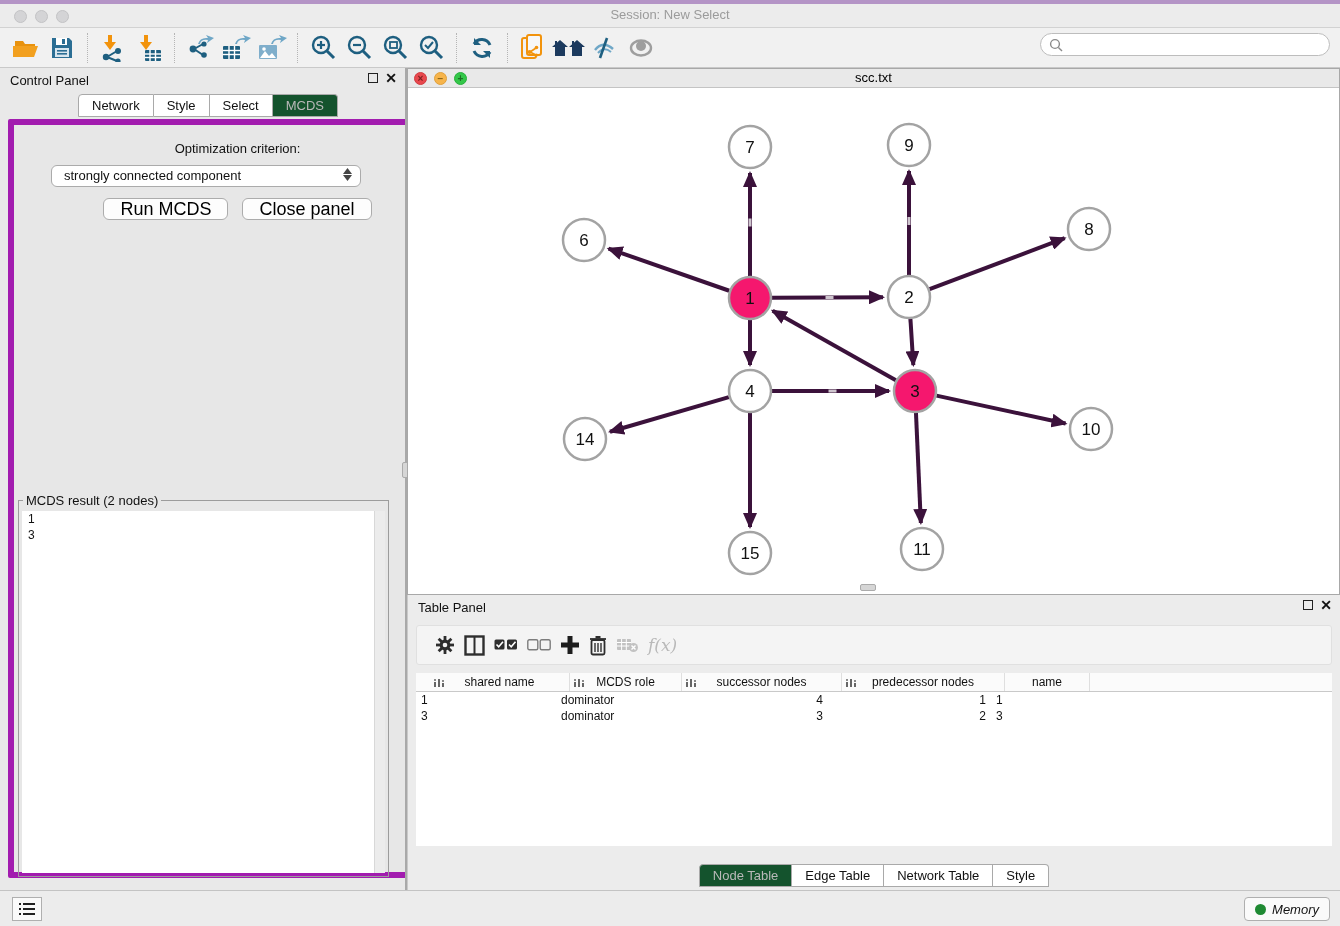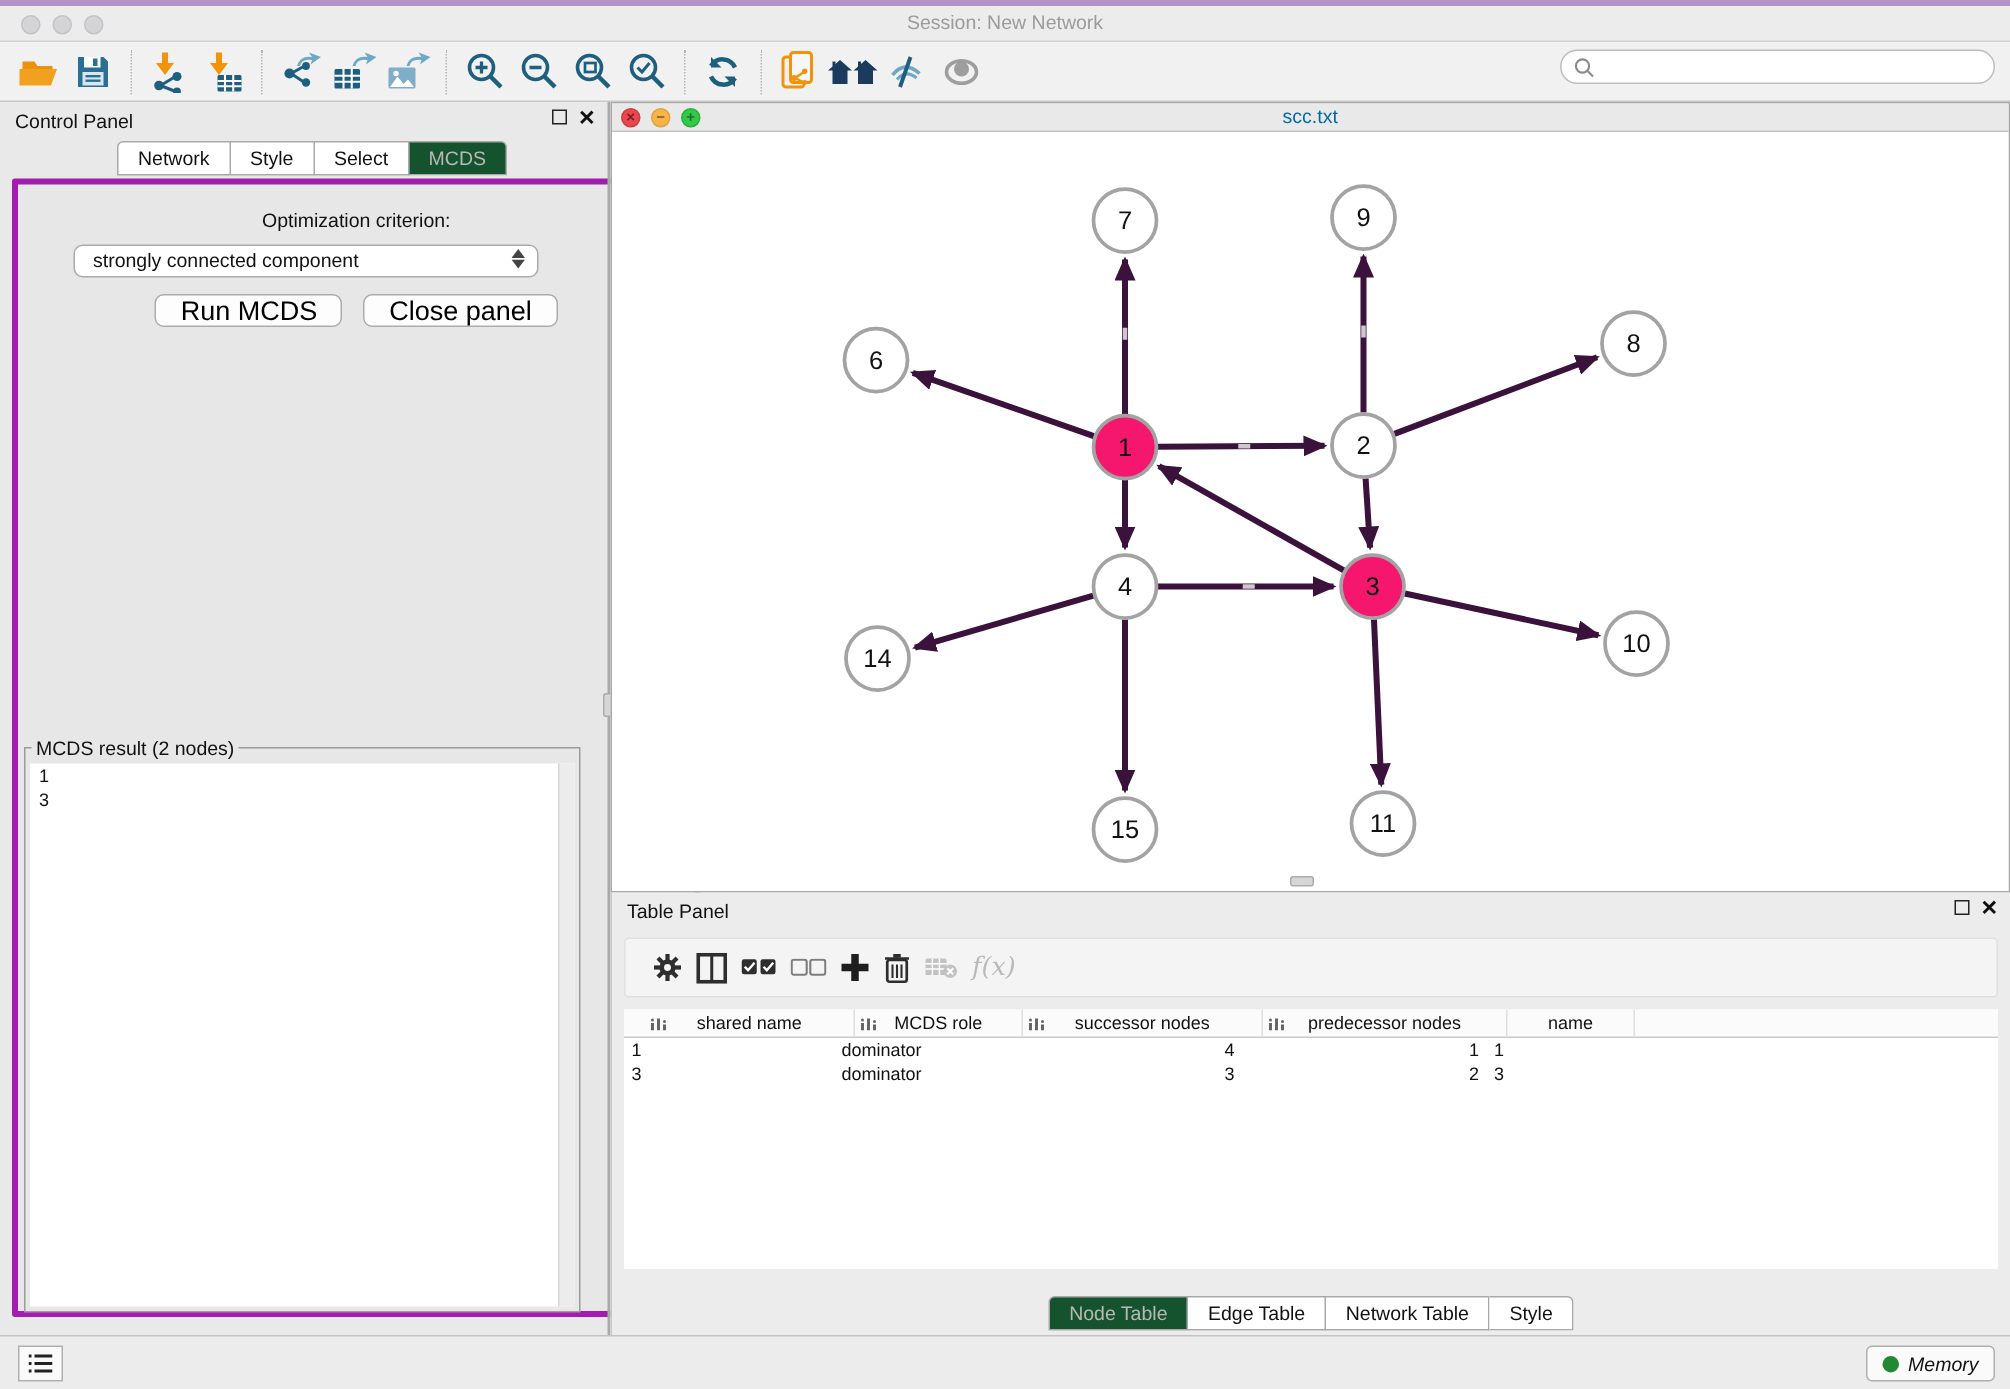--- a/index.html
+++ b/index.html
@@ -27,21 +27,21 @@
   .control-panel { position:absolute; left:0; top:0; width:405px; height:822px; background:#E9E9E9; }
   .cp-header { position:relative; height:26px; line-height:26px; padding-left:10px; }
   .panel-icons { position:absolute; right:8px; top:5px; display:flex; gap:7px; align-items:center; }
   .ico-float { width:10px; height:10px; border:1.6px solid #222; }
   .ico-close { font-weight:bold; font-size:14px; line-height:10px; color:#111; }
   .cp-tabs { position:absolute; left:78px; top:26px; display:flex; }
   .tab { height:23px; line-height:21px; padding:0 13px; background:#fff; border:1px solid #A9A9A9; border-left:none; font-size:13px; text-align:center; }
   .tab:first-child { border-left:1px solid #A9A9A9; border-top-left-radius:4px; }
   .tab:last-child { border-top-right-radius:4px; }
   .tab.sel { background:#14532d; color:#B9B9B9; }
-  .cp-body { position:absolute; left:8px; top:51px; width:459px; height:759px; background:#E7E7E7; border:4px solid #a21caf; border-radius:2px; }
+  .cp-body { position:absolute; left:8px; top:51px; width:459px; height:759px; background:#E7E7E7; border:6px solid #a21caf; border-radius:2px; }
   .opt-label { position:absolute; top:16px; left:0; right:0; text-align:center; font-size:13px; }
   .combo { position:absolute; left:37px; top:40px; width:310px; height:22px; background:#fff; border:1px solid #ABABAB; border-radius:6px; line-height:20px; padding-left:12px; font-size:13px; }
   .combo .stepper { position:absolute; right:8px; top:2px; display:flex; flex-direction:column; gap:1px; }
   .cp-buttons { position:absolute; top:73px; left:0; right:0; display:flex; justify-content:center; gap:14px; }
   .pbtn { height:22px; background:#FDFDFD; border:1px solid #ACACAC; border-radius:6px; padding:0 16px; font-size:18px; font-family:"Liberation Sans",sans-serif; line-height:20px; }
   .fieldset { position:absolute; left:4px; top:375px; width:371px; height:377px; border:1px solid #9C9C9C; }
   .fieldset legend { position:absolute; top:-8px; left:4px; background:#E7E7E7; padding:0 3px; font-size:13px; }
   .result-area { position:absolute; left:3px; top:10px; right:3px; bottom:3px; background:#fff; }
   .result-area .line { font-size:12px; line-height:16px; padding-left:6px; }
   .result-scroll { position:absolute; right:0; top:0; bottom:0; width:11px; background:#ECECEC; border-left:1px solid #D8D8D8; }
@@ -51,21 +51,21 @@
   .vsplit .grip { position:absolute; left:-3px; top:394px; width:8px; height:16px; background:#D6D6D6; border:1px solid #ABABAB; border-radius:2px; }
 
   
   .network-frame { position:absolute; left:407px; top:0; width:933px; height:527px; border:1px solid #A8A8A8; background:#fff; }
   .net-titlebar { position:relative; height:19px; background:#E9E9E9; border-bottom:1px solid #C4C4C4; }
   .traffic { position:absolute; left:6px; top:3px; display:flex; gap:7px; }
   .light { width:13px; height:13px; border-radius:50%; display:flex; align-items:center; justify-content:center; font-size:10px; font-weight:bold; line-height:13px; }
   .light.red { background:#E8484D; color:#7A1F1F; border:1px solid #D13B40; }
   .light.yellow { background:#F6B44B; color:#8A6414; border:1px solid #E0A03C; }
   .light.green { background:#34C749; color:#1D6F24; border:1px solid #27B13C; }
-  .net-title { position:absolute; left:0; right:0; top:1px; text-align:center; font-size:13px; color:#0369a1; }
+  .net-title { position:absolute; left:0; right:0; top:1px; text-align:center; font-size:13px; color:#000000; }
   .net-canvas { position:absolute; left:0; top:19px; width:931px; height:506px; background:#fff; }
   .hsplit-grip { position:absolute; left:453px; top:518px; width:16px; height:7px; background:#D6D6D6; border:1px solid #ABABAB; border-radius:2px; }
 
   
   .table-panel { position:absolute; left:407px; top:527px; width:933px; height:295px; background:#ECECEC; border-left:1px solid #C9C9C9; }
   .tp-header { position:relative; height:26px; line-height:26px; padding-left:10px; }
   .tp-toolbar { position:absolute; left:8px; right:8px; top:30px; height:40px; background:#F4F4F4; border:1px solid #E0E0E0; border-radius:3px; display:flex; align-items:center; gap:9px; padding-left:18px; }
   .tico { display:flex; align-items:center; justify-content:center; }
   .fx { font-family:"DejaVu Serif", serif; font-style:italic; font-size:17px; color:#B9B9B9; }
   .dtable { position:absolute; left:8px; right:8px; top:78px; height:173px; background:#fff; overflow:hidden; }
@@ -89,21 +89,21 @@
 </head>
 <body>
 
 <div class="titlebar">
   <div class="accent"></div>
   <div class="tl-dots">
     <div class="tl-dot"></div>
     <div class="tl-dot"></div>
     <div class="tl-dot"></div>
   </div>
-  <div class="win-title">Session: New Network</div>
+  <div class="win-title">Session: New Select</div>
 </div>
 
 <div class="toolbar">
   <div class="tbtn">
     <svg width="28" height="26" viewBox="0 0 28 26">
         <path d="M3 6h8l2 3h10v3H3z" fill="#E8920E"></path>
         <path d="M1 11h25l-4 11H1z" fill="#F2A01F"></path>
       </svg>
   </div>
   <div class="tbtn">

